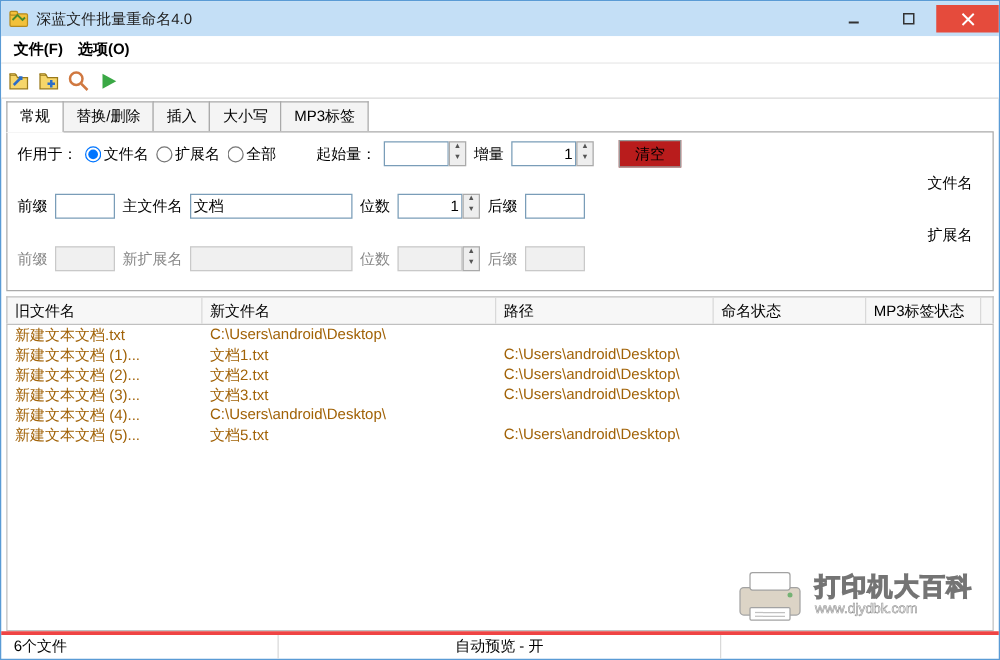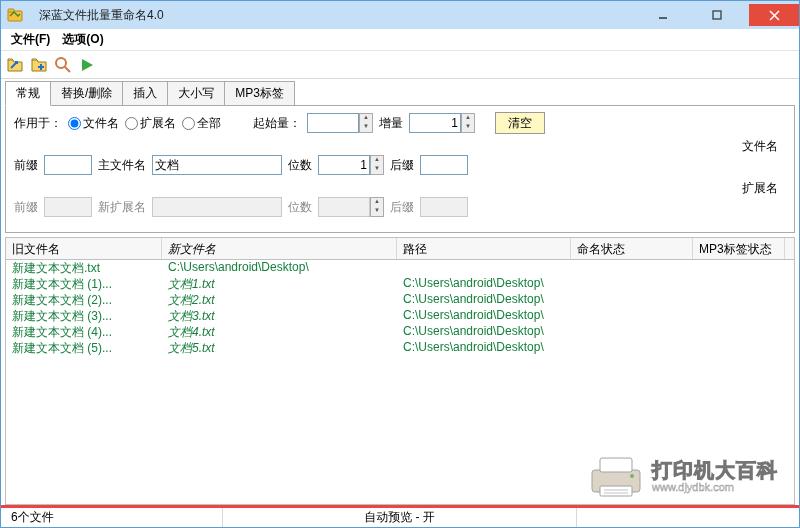--- a/index.html
+++ b/index.html
@@ -1,20 +1,20 @@
 <!DOCTYPE html>
 <html><head>
 <meta charset="utf-8">
 <style>
 * { margin: 0; padding: 0; box-sizing: border-box; font-family: "Microsoft YaHei", "SimSun", sans-serif; }
 body { background: #fff; width: 800px; height: 528px; overflow: hidden; position: relative; }
 
 .window { width: 800px; height: 528px; border: 1px solid #5a9bd5; background: #fff; display: flex; flex-direction: column; }
 
-.titlebar { height: 28px; background: #c4dff6; display: flex; align-items: center; padding: 0 0 0 6px; gap: 10px; }
+.titlebar { height: 28px; background: #c4dff6; display: flex; align-items: center; padding: 0 0 0 6px; }
 .titlebar .app-icon { width: 16px; height: 16px; margin-right: 6px; }
 .titlebar .title { font-size: 12px; color: #222; flex: 1; }
 .tb-btn { width: 44px; height: 22px; display: flex; align-items: center; justify-content: center; font-size: 13px; color: #333; }
 .tb-close { width: 50px; height: 22px; background: #e54b3c; color: #fff; display: flex; align-items: center; justify-content: center; }
 
 .menubar { height: 22px; background: #fff; border-bottom: 1px solid #e5e5e5; display: flex; align-items: center; padding: 0 4px; font-size: 12px; }
 .menubar .mi { padding: 2px 6px; font-weight: bold; }
 
 .toolbar { height: 28px; background: #fff; border-bottom: 1px solid #d9d9d9; display: flex; align-items: center; padding: 0 4px; gap: 4px; }
 .tool-icon { width: 20px; height: 20px; display: flex; align-items: center; justify-content: center; }
@@ -26,32 +26,32 @@
 .panel { border: 1px solid #aaa; margin: 0 4px 4px 4px; padding: 6px 8px 8px 8px; background: #fff; font-size: 12px; }
 .row { display: flex; align-items: center; gap: 6px; margin-bottom: 6px; height: 22px; }
 .row .lbl { white-space: nowrap; }
 .row input[type=text] { border: 1px solid #7a9db8; height: 20px; font-size: 12px; padding: 0 2px; }
 .row input[type=text].disabled { background: #f0f0f0; border-color: #c9c9c9; color: #aaa; }
 .row .radio { display: flex; align-items: center; gap: 2px; }
 .row .spin { display: flex; align-items: center; }
 .row .spin input { width: 52px; text-align: right; padding-right: 2px; }
 .row .spin .sb { width: 14px; height: 20px; border: 1px solid #aaa; background: #eee; display: flex; flex-direction: column; }
 .row .spin .sb div { flex: 1; font-size: 6px; line-height: 1; text-align: center; color: #555; }
-.btn { border: 1px solid #999; background: #fef9c3; height: 22px; padding: 0 12px; font-size: 12px; }
+.btn { border: 1px solid #999; background: #b91c1c; height: 22px; padding: 0 12px; font-size: 12px; }
 
 .sidelabel { position: absolute; right: 8px; font-size: 12px; }
 
 .grid-head { display: flex; border: 1px solid #c0c0c0; border-bottom: none; background: #f7f7f7; height: 22px; font-size: 12px; margin: 0 4px; }
 .grid-head .col { padding: 3px 6px; border-right: 1px solid #d9d9d9; overflow: hidden; white-space: nowrap; }
 .grid-body { flex: 1; border: 1px solid #c0c0c0; margin: 0 4px; overflow: auto; font-family: "SimSun", monospace; font-size: 12px; background: #fff; }
-.grid-row { display: flex; height: 16px; color: #15803d; }
+.grid-row { display: flex; height: 16px; color: #a16207; }
 .grid-row .cell { padding: 0 6px; overflow: hidden; white-space: nowrap; }
 
 .c0 { width: 156px; }
-.c1 { width: 235px; font-style: italic; }
+.c1 { width: 235px; }
 .c2 { width: 174px; }
 .c3 { width: 122px; }
 .c4 { width: 92px; }
 
 .status { height: 22px; border-top: 3px solid #ef4444; display: flex; align-items: center; font-size: 12px; padding: 0 2px; }
 .status .seg { padding: 0 8px; border-right: 1px solid #d9d9d9; height: 100%; display: flex; align-items: center; }
 .status .seg:first-child { width: 220px; }
 .status .seg:nth-child(2) { flex: 1; text-align: center; justify-content: center; border-right: 1px solid #d9d9d9; }
 .status .seg:last-child { width: 220px; border-right: none; }
 
@@ -247,21 +247,20 @@
       </div>
       <div class="grid-row">
         <div class="cell c0">新建文本文档 (3)...</div>
         <div class="cell c1">文档3.txt</div>
         <div class="cell c2">C:\Users\android\Desktop\</div>
         <div class="cell c3"></div>
         <div class="cell c4"></div>
       </div>
       <div class="grid-row">
         <div class="cell c0">新建文本文档 (4)...</div>
-        <div class="cell c1">文档4.txt</div>
         <div class="cell c2">C:\Users\android\Desktop\</div>
         <div class="cell c3"></div>
         <div class="cell c4"></div>
       </div>
       <div class="grid-row">
         <div class="cell c0">新建文本文档 (5)...</div>
         <div class="cell c1">文档5.txt</div>
         <div class="cell c2">C:\Users\android\Desktop\</div>
         <div class="cell c3"></div>
         <div class="cell c4"></div>

